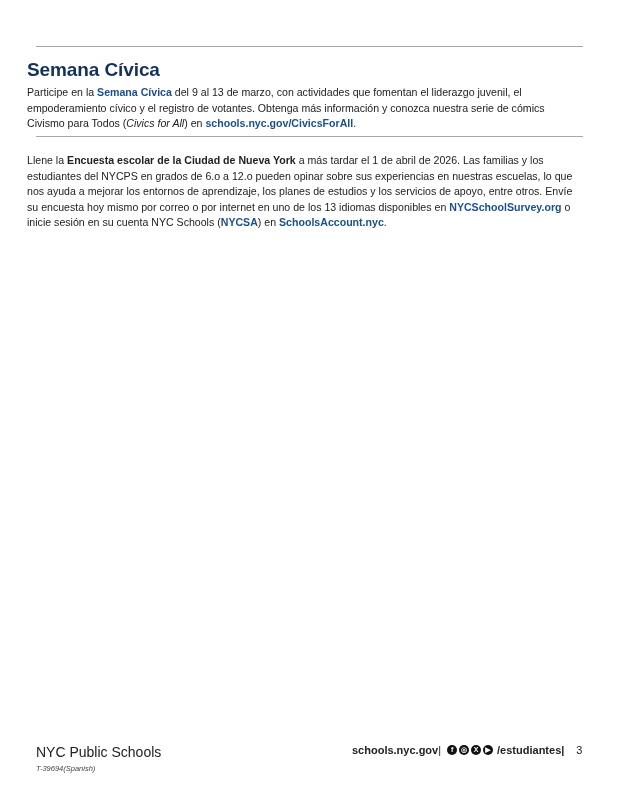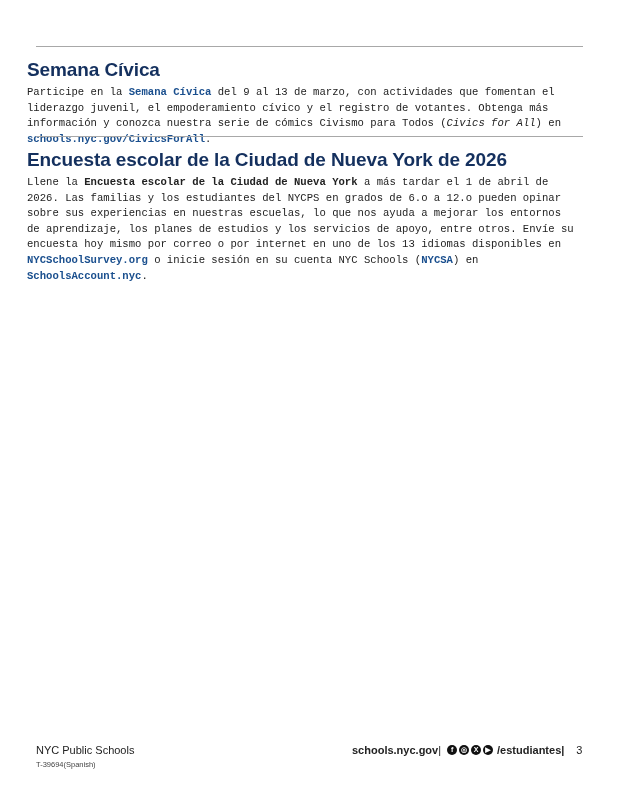--- a/index.html
+++ b/index.html
@@ -1,47 +1,46 @@
 <!DOCTYPE html>
 <html><head>
 <meta charset="utf-8">
 <style>
   html, body { margin:0; padding:0; background:#fff; }
   body { width:618px; height:800px; position:relative; font-family:"Liberation Sans", sans-serif; color:#222; overflow:hidden; }
   .rule { position:absolute; left:36px; width:547px; height:1px; background:#a8a8a8; }
   .section { position:absolute; left:27px; width:550px; }
   h2 { margin:0; font-size:19px; font-weight:bold; color:#14305e; letter-spacing:-0.1px; }
-  p { margin:4px 0 0 0; font-size:10.6px; line-height:15.6px; color:#222;font-family:Liberation Mono, monospace; }
+  p { margin:4px 0 0 0; font-size:10.6px; line-height:15.6px; color:#222; }
   a.lnk { color:#1a4f8e; font-weight:bold; text-decoration:none; }
   b.em { font-weight:bold; color:#222; }
   i { font-style:italic; }
   .footer-left { position:absolute; left:36px; top:744px; }
-  .org { font-size:11px; color:#222; }
-  .code { font-size:7.5px; color:#444; margin-top:4px; }
+  .org { font-size:14px; color:#222; }
+  .code { font-size:7.5px; color:#444; margin-top:4px;font-style:italic; }
   .footer-right { position:absolute; left:352px; top:744px; display:flex; align-items:center; font-size:11px; color:#222; white-space:nowrap; }
   .footer-right .site { font-weight:bold; }
   .icons { display:inline-flex; gap:2px; margin:0 4px 0 6px; }
   .ic { width:10px; height:10px; border-radius:50%; background:#111; color:#fff; font-size:7px; line-height:10px; text-align:center; font-weight:bold; }
   .handle { font-weight:bold; }
   .page { margin-left:12px; }
 </style>
 </head>
 <body>
 
 <div class="rule" style="top:46px;"></div>
 
 <div class="section" style="top:59px;">
   <h2>Semana Cívica</h2>
   <p><span>Participe en la </span><a class="lnk">Semana Cívica</a><span> del 9 al 13 de marzo, con actividades que fomentan el liderazgo juvenil, el empoderamiento cívico y el registro de votantes. Obtenga más información y conozca nuestra serie de cómics Civismo para Todos (</span><i>Civics for All</i><span>) en </span><a class="lnk">schools.nyc.gov/CivicsForAll</a><span>.</span></p>
 </div>
 
 <div class="rule" style="top:136px;"></div>
 
 <div class="section" style="top:149px;">
-  <h2>Encuesta escolar de la Ciudad de Nueva York de 2026</h2>
   <p><span>Llene la </span><b class="em">Encuesta escolar de la Ciudad de Nueva York</b><span> a más tardar el 1 de abril de 2026. Las familias y los estudiantes del NYCPS en grados de 6.o a 12.o pueden opinar sobre sus experiencias en nuestras escuelas, lo que nos ayuda a mejorar los entornos de aprendizaje, los planes de estudios y los servicios de apoyo, entre otros. Envíe su encuesta hoy mismo por correo o por internet en uno de los 13 idiomas disponibles en </span><a class="lnk">NYCSchoolSurvey.org</a><span> o inicie sesión en su cuenta NYC Schools (</span><a class="lnk">NYCSA</a><span>) en </span><a class="lnk">SchoolsAccount.nyc</a><span>.</span></p>
 </div>
 
 <div class="footer-left">
   <div class="org">NYC Public Schools</div>
   <div class="code">T-39694(Spanish)</div>
 </div>
 
 <div class="footer-right">
   <span class="site">schools.nyc.gov</span>

